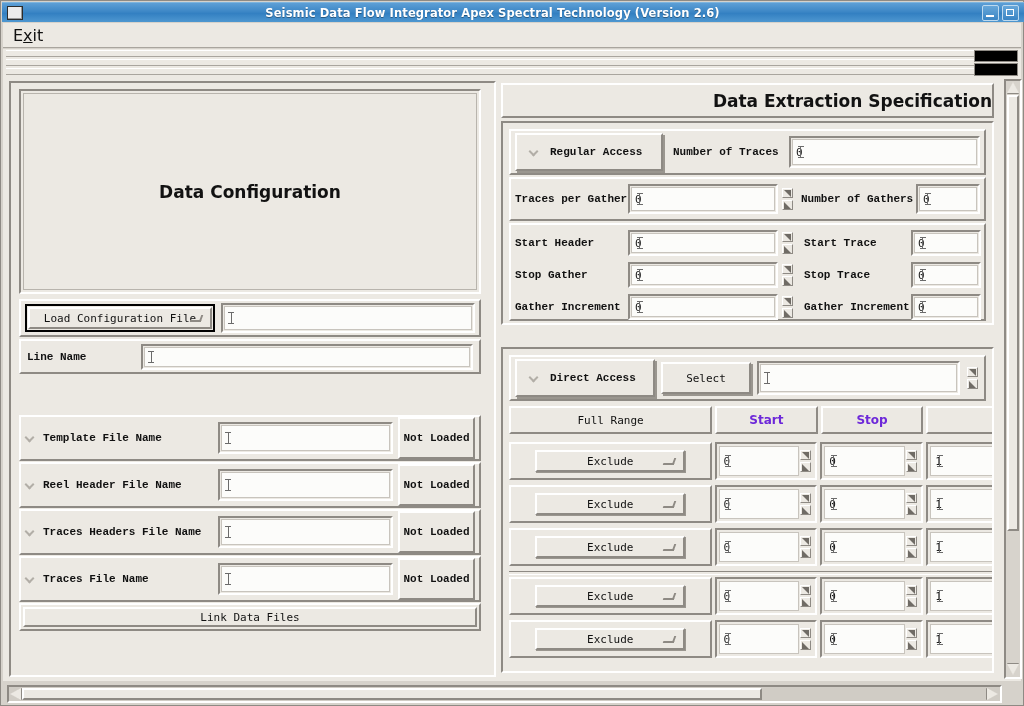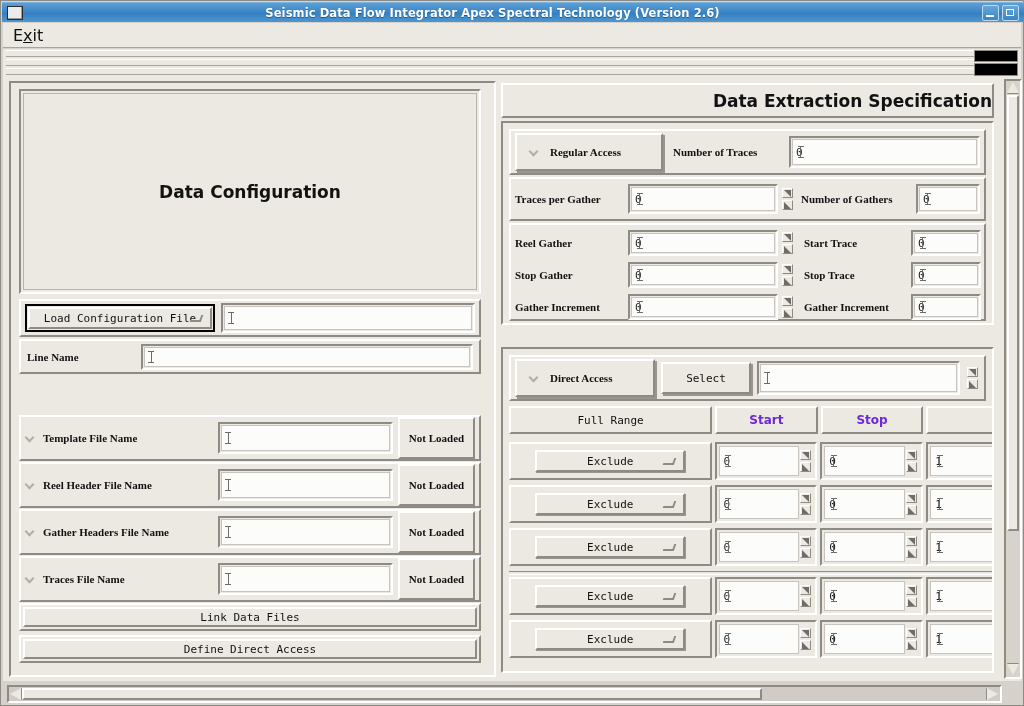--- a/index.html
+++ b/index.html
@@ -275,21 +275,21 @@
   .caret::before { top: 0; }
   .caret::after  { bottom: 0; }
   .caret .stem {
     position: absolute;
     left: 2.5px; top: 0; bottom: 0;
     width: 1px;
     background: #6b6b6b;
   }
 
   .lbl {
-    font-family: Liberation Serif, serif;
+    font-family: Liberation Mono, monospace;
     font-size: 11px;
     font-weight: bold;
     color: #111;
     white-space: nowrap;
   }
 
   
   .chev {
     width: 13px; height: 9px;
     position: relative;
@@ -684,21 +684,21 @@
             <span></span>
           </div>
         </div>
         <div class="status-cell lbl" style="flex:1 1 auto;height:42px;">
           <span>Not Loaded</span>
         </div>
       </div>
 
       <div class="lp-row" style="top:428px; height:46px; padding:0 4px; gap:5px;">
         <span class="chev"></span>
-        <div class="lbl" style="width:170px;">Gather Headers File Name</div>
+        <div class="lbl" style="width:170px;">Traces Headers File Name</div>
         <div class="field" style="width:175px;height:32px;">
           <div class="inp">
             <span class="caret">
                 <span class="stem"></span>
               </span>
             <span></span>
           </div>
         </div>
         <div class="status-cell lbl" style="flex:1 1 auto;height:42px;">
           <span>Not Loaded</span>
@@ -719,25 +719,20 @@
         <div class="status-cell lbl" style="flex:1 1 auto;height:42px;">
           <span>Not Loaded</span>
         </div>
       </div>
 
       <div class="wide-btn-wrap" style="top:522px; height:28px;">
         <div class="wide-btn">
           <span>Link Data Files</span>
         </div>
       </div>
-      <div class="wide-btn-wrap" style="top:554px; height:28px;">
-        <div class="wide-btn">
-          <span>Define Direct Access</span>
-        </div>
-      </div>
     </div>
 
     <div class="right-panel">
 
       <div class="des-header">
         <div class="des-title">Data Extraction Specification</div>
       </div>
 
       <div class="ra-group">
 
@@ -778,21 +773,21 @@
               <span class="caret" style="margin-left:-5px;">
                   <span class="stem"></span>
                 </span>
             </div>
           </div>
         </div>
 
         <div class="sub-row" style="left:6px; top:100px; width:477px; height:98px; padding:0; display:block;">
 
           <div style="position:absolute;left:4px;top:4px;width:466px;height:28px;display:flex;align-items:center;gap:3px;">
-            <div class="lbl" style="width:110px;">Reel Gather</div>
+            <div class="lbl" style="width:110px;">Start Header</div>
             <div class="field" style="width:150px;height:26px;">
               <div class="inp">
                 <span>0</span>
                 <span class="caret" style="margin-left:-5px;">
                     <span class="stem"></span>
                   </span>
               </div>
             </div>
             <div class="spin">
               <div class="sb up"></div>

